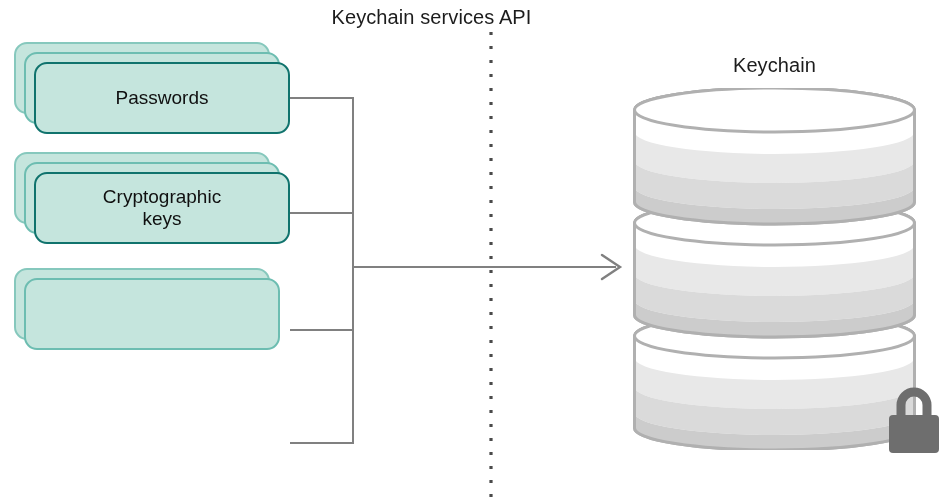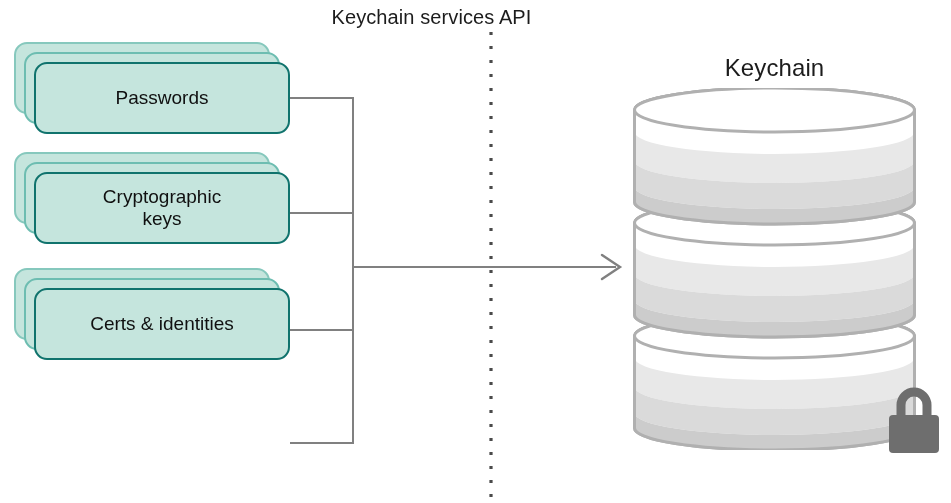--- a/index.html
+++ b/index.html
@@ -11,21 +11,21 @@
   #stage{position:absolute;left:0;top:0;width:951px;height:503px;}
 
   
   .api-title{
     position:absolute;left:0;top:6px;width:863px;text-align:center;
     font-size:20px;color:#1c1c1c;letter-spacing:.1px;
   }
   .api-title span{display:inline-block;}
   .keychain-title{
     position:absolute;left:633px;top:54px;width:283px;text-align:center;
-    font-size:24px;color:#1c1c1c;letter-spacing:.1px;
+    font-size:20px;color:#1c1c1c;letter-spacing:.1px;
   }
 
   
   .stack{position:absolute;width:276px;height:84px;}
   .card{
     position:absolute;box-sizing:border-box;
     width:256px;height:72px;border-radius:13px;
     background:#c5e5dd;
   }
   .card.back2{left:0px;  top:0px;  border:2px solid #86c8bd;}
@@ -72,23 +72,20 @@
     <div class="card back1"></div>
     <div class="card front">
       <div class="card-label">Cryptographic
 keys</div>
     </div>
   </div>
 
   <div class="stack" style="left:14px;top:268px;">
     <div class="card back2"></div>
     <div class="card back1"></div>
-    <div class="card front">
-      <div class="card-label">Certs &amp; identities</div>
-    </div>
   </div>
 
 
   <svg class="svg-layer" viewBox="0 0 951 503">
 
     <g stroke="#808080" stroke-width="2" fill="none">
       <path d="M290 98 H353"></path>
       <path d="M290 213 H353"></path>
       <path d="M290 330 H353"></path>
       <path d="M290 443 H353"></path>

